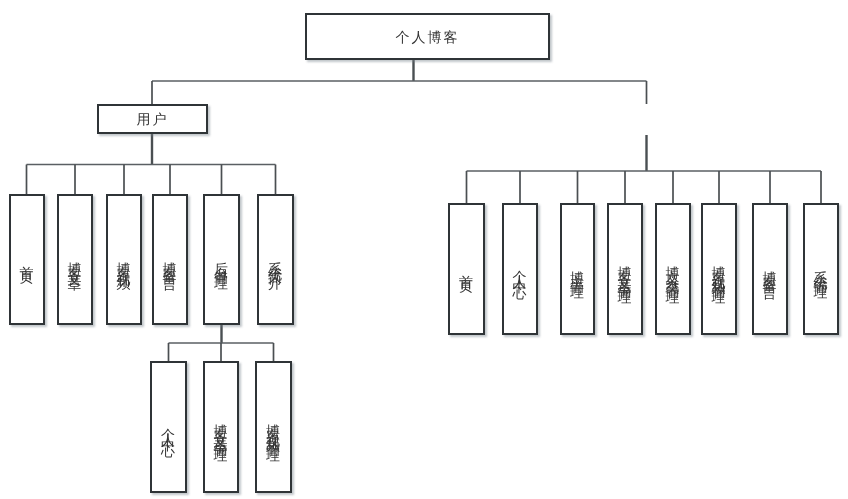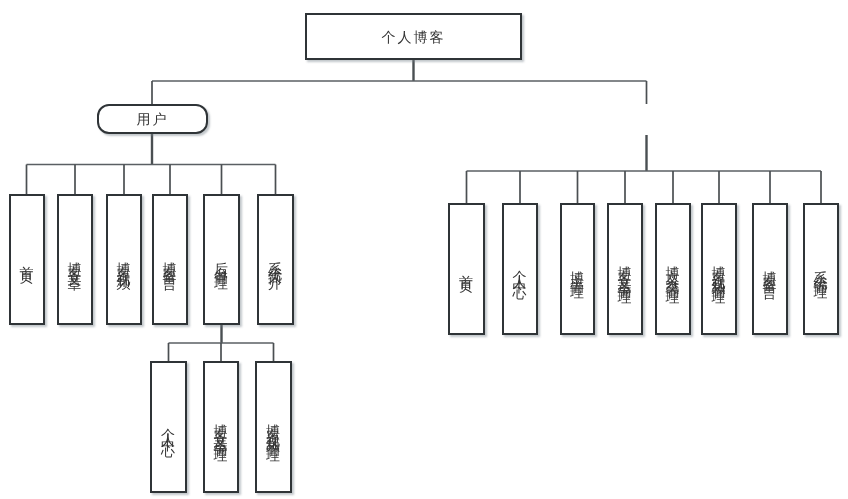--- a/index.html
+++ b/index.html
@@ -80,25 +80,25 @@
     <line class="drop" x1="466.5" y1="171" x2="466.5" y2="203"></line>
     <line class="drop" x1="520" y1="171" x2="520" y2="203"></line>
     <line class="drop" x1="577.5" y1="171" x2="577.5" y2="203"></line>
     <line class="drop" x1="625" y1="171" x2="625" y2="203"></line>
     <line class="drop" x1="673" y1="171" x2="673" y2="203"></line>
     <line class="drop" x1="719" y1="171" x2="719" y2="203"></line>
     <line class="drop" x1="770" y1="171" x2="770" y2="203"></line>
     <line class="drop" x1="821" y1="171" x2="821" y2="203"></line>
   </svg>
 
-  <div class="node horiz" style="left:305px;top:13px;width:217px;height:47px;">
+  <div class="node horiz" style="left:305px;top:13px;width:245px;height:47px;">
     <span>个人博客</span>
   </div>
 
-  <div class="node horiz" style="left:97px;top:104px;width:111px;height:30px;border-radius:12px;">
+  <div class="node horiz" style="left:97px;top:104px;width:111px;height:30px;">
     <span>用户</span>
   </div>
 
   <div class="node vert" style="left:9px;top:194px;width:36px;height:131px;">
     <span>首页</span>
   </div>
   <div class="node vert" style="left:57px;top:194px;width:36px;height:131px;">
     <span>博客文章</span>
   </div>
   <div class="node vert" style="left:106px;top:194px;width:36px;height:131px;">

